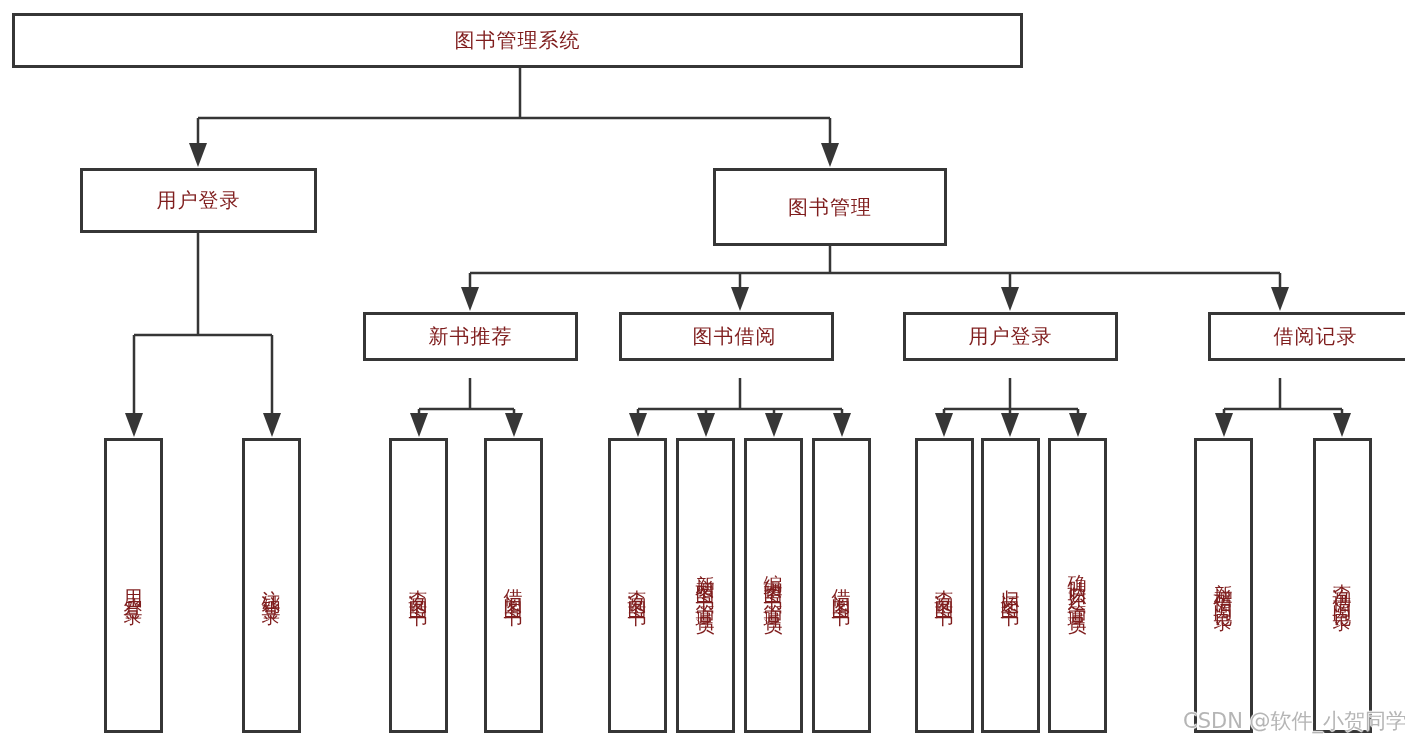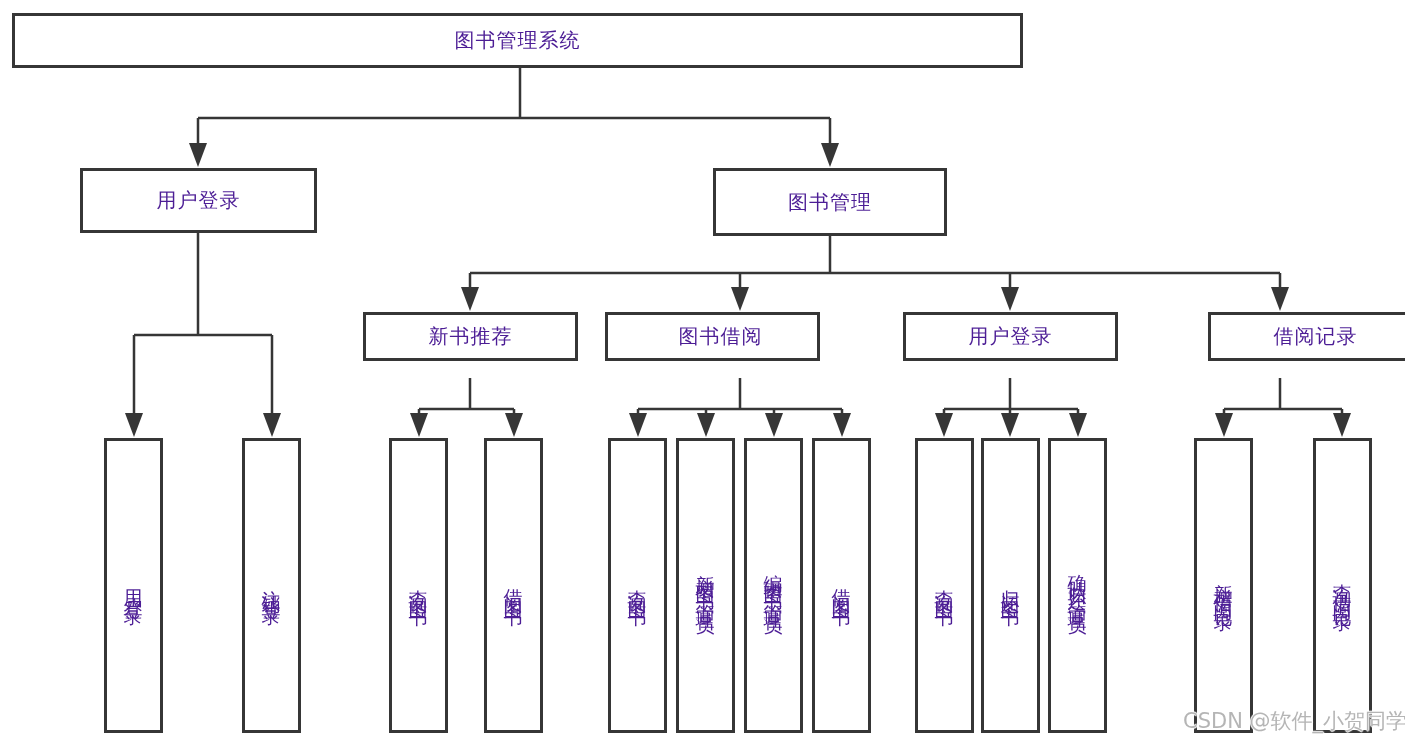--- a/index.html
+++ b/index.html
@@ -22,28 +22,28 @@
     position: absolute;
     box-sizing: border-box;
     border: 3px solid #363636;
     background: #ffffff;
     display: flex;
     align-items: center;
     justify-content: center;
     text-align: center;
     font-size: 20px;
     letter-spacing: 1px;
-    color: #4c1d95;
+    color: #7f1d1d;
   }
   .root  { left: 12px;  top: 13px;  width: 1011px; height: 55px; }
   .lvl2a { left: 80px;  top: 168px; width: 237px;  height: 65px; }
-  .lvl2b { left: 713px; top: 168px; width: 234px;  height: 68px; }
+  .lvl2b { left: 713px; top: 168px; width: 234px;  height: 78px; }
   .lvl3  { top: 312px; width: 215px; height: 49px; }
   .g0 { left: 363px; }
-  .g1 { left: 605px; padding-left: 16px; }
+  .g1 { left: 619px; padding-left: 16px; }
   .g2 { left: 903px; }
   .g3 { left: 1173px; margin-left: 35px; }
   .leaf {
     top: 438px;
     width: 59px;
     height: 295px;
     font-size: 19px;
     letter-spacing: 0;
   }
   .vtext {

